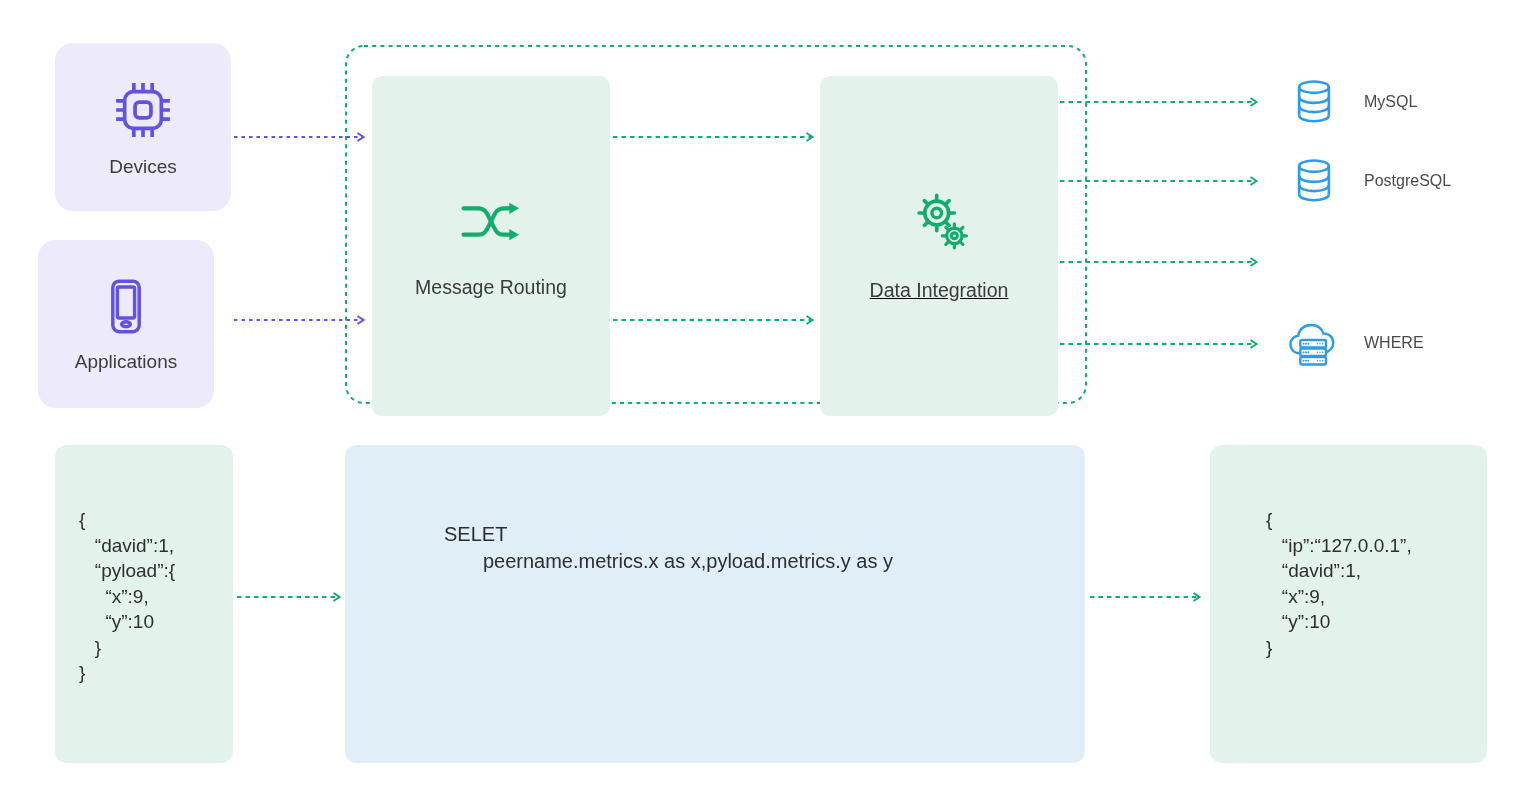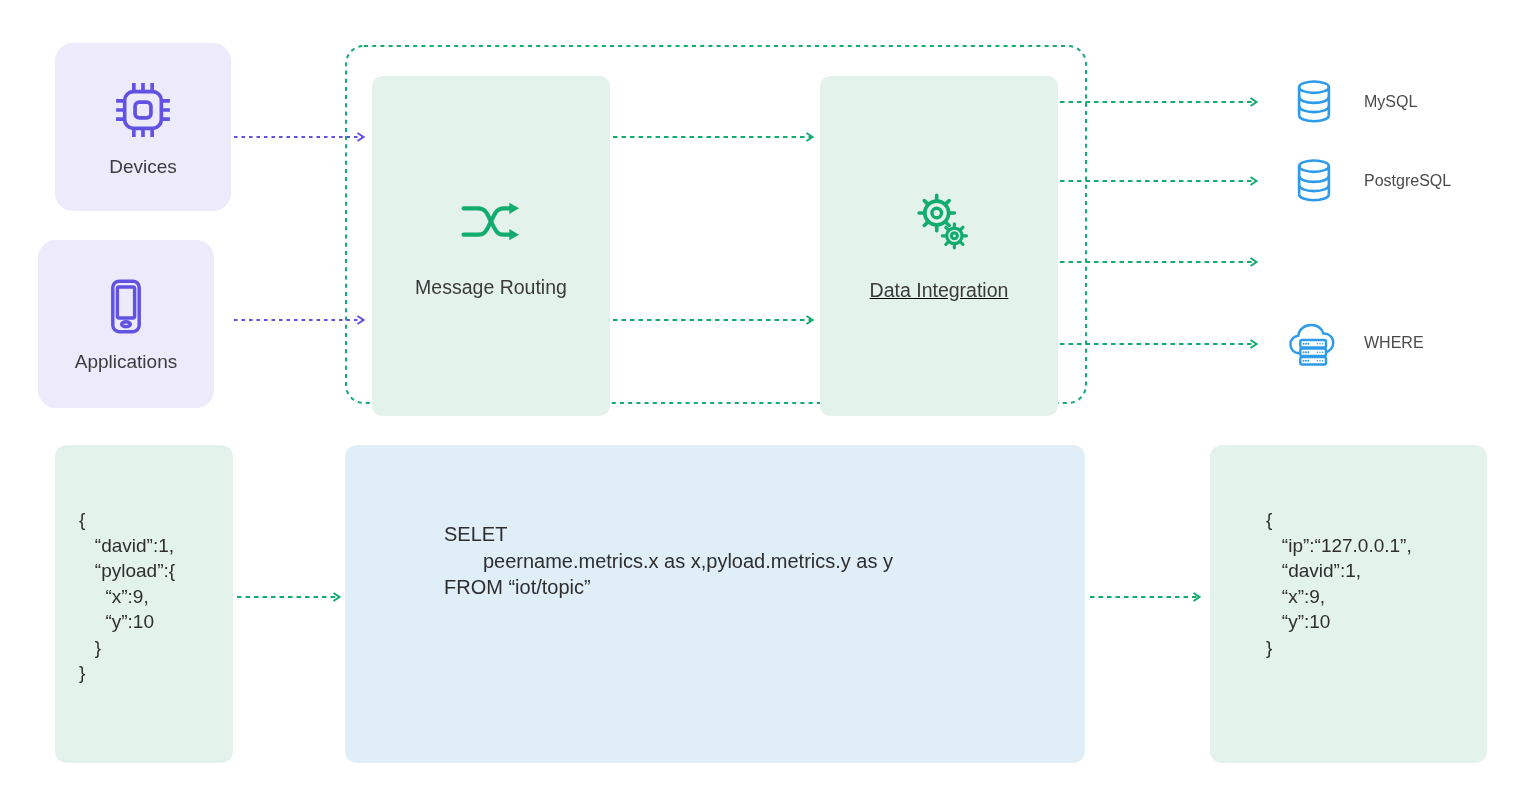--- a/index.html
+++ b/index.html
@@ -182,21 +182,20 @@
       <div class="cl">     “y”:10</div>
       <div class="cl">   }</div>
       <div class="cl">}</div>
     </div>
   </div>
 
   <div class="codebox bluebg" style="left:345px; top:445px; width:740px; height:318px;">
     <div class="code sql" style="left:99px; top:76px;">
       <div class="cl">SELET</div>
       <div class="cl">       peername.metrics.x as x,pyload.metrics.y as y</div>
-      <div class="cl">FROM “iot/topic”</div>
     </div>
   </div>
 
   <div class="codebox greenbg" style="left:1210px; top:445px; width:277px; height:318px;">
     <div class="code" style="left:56px; top:62px;">
       <div class="cl">{</div>
       <div class="cl">   “ip”:“127.0.0.1”,</div>
       <div class="cl">   “david”:1,</div>
       <div class="cl">   “x”:9,</div>
       <div class="cl">   “y”:10</div>

